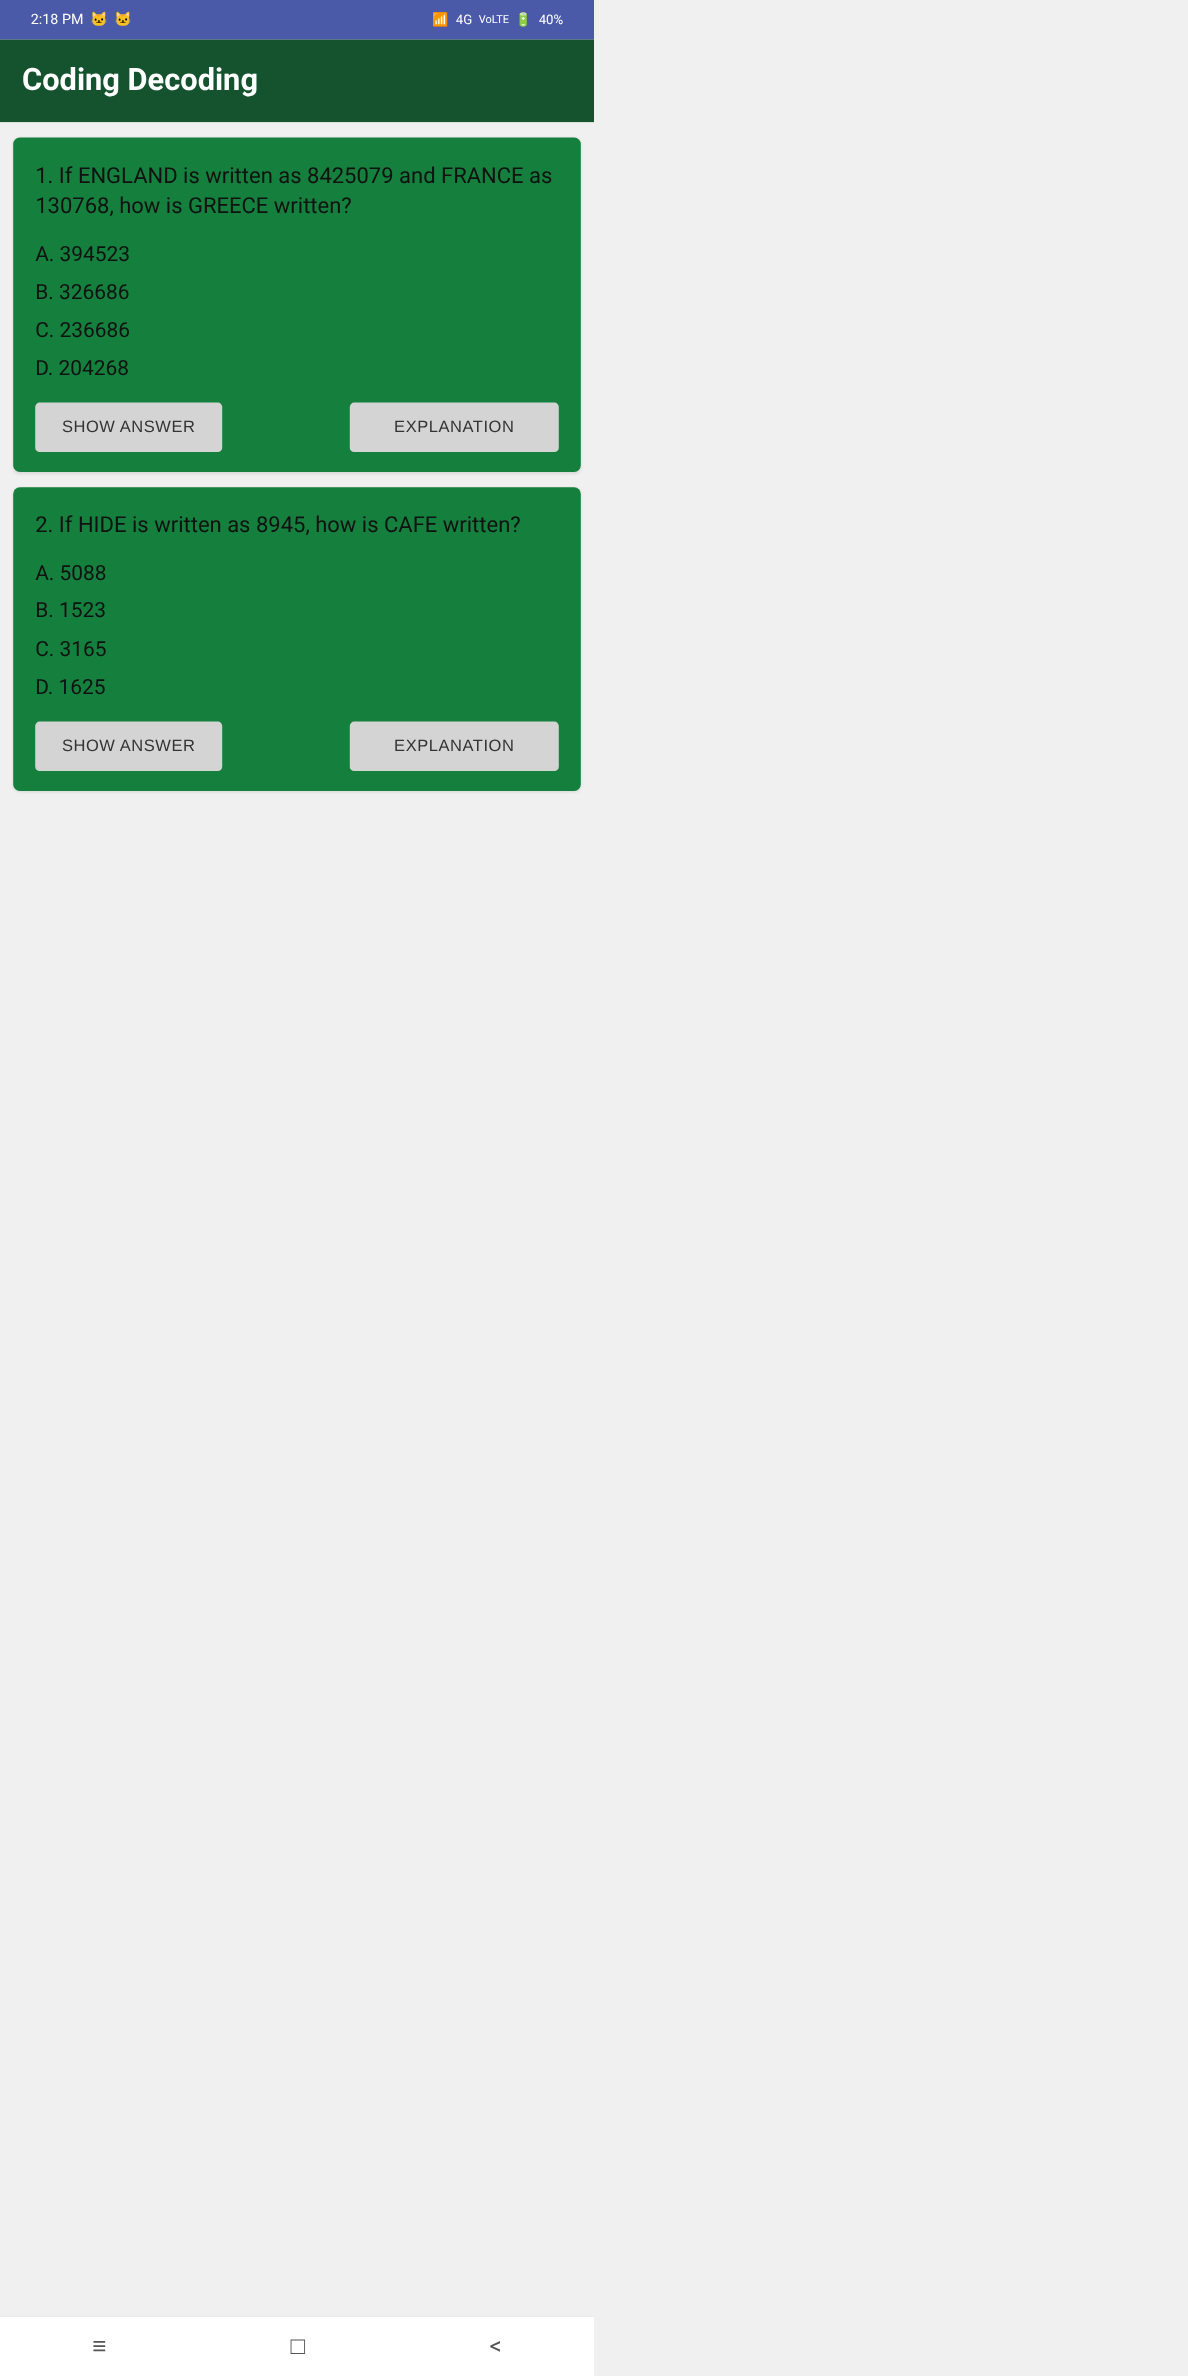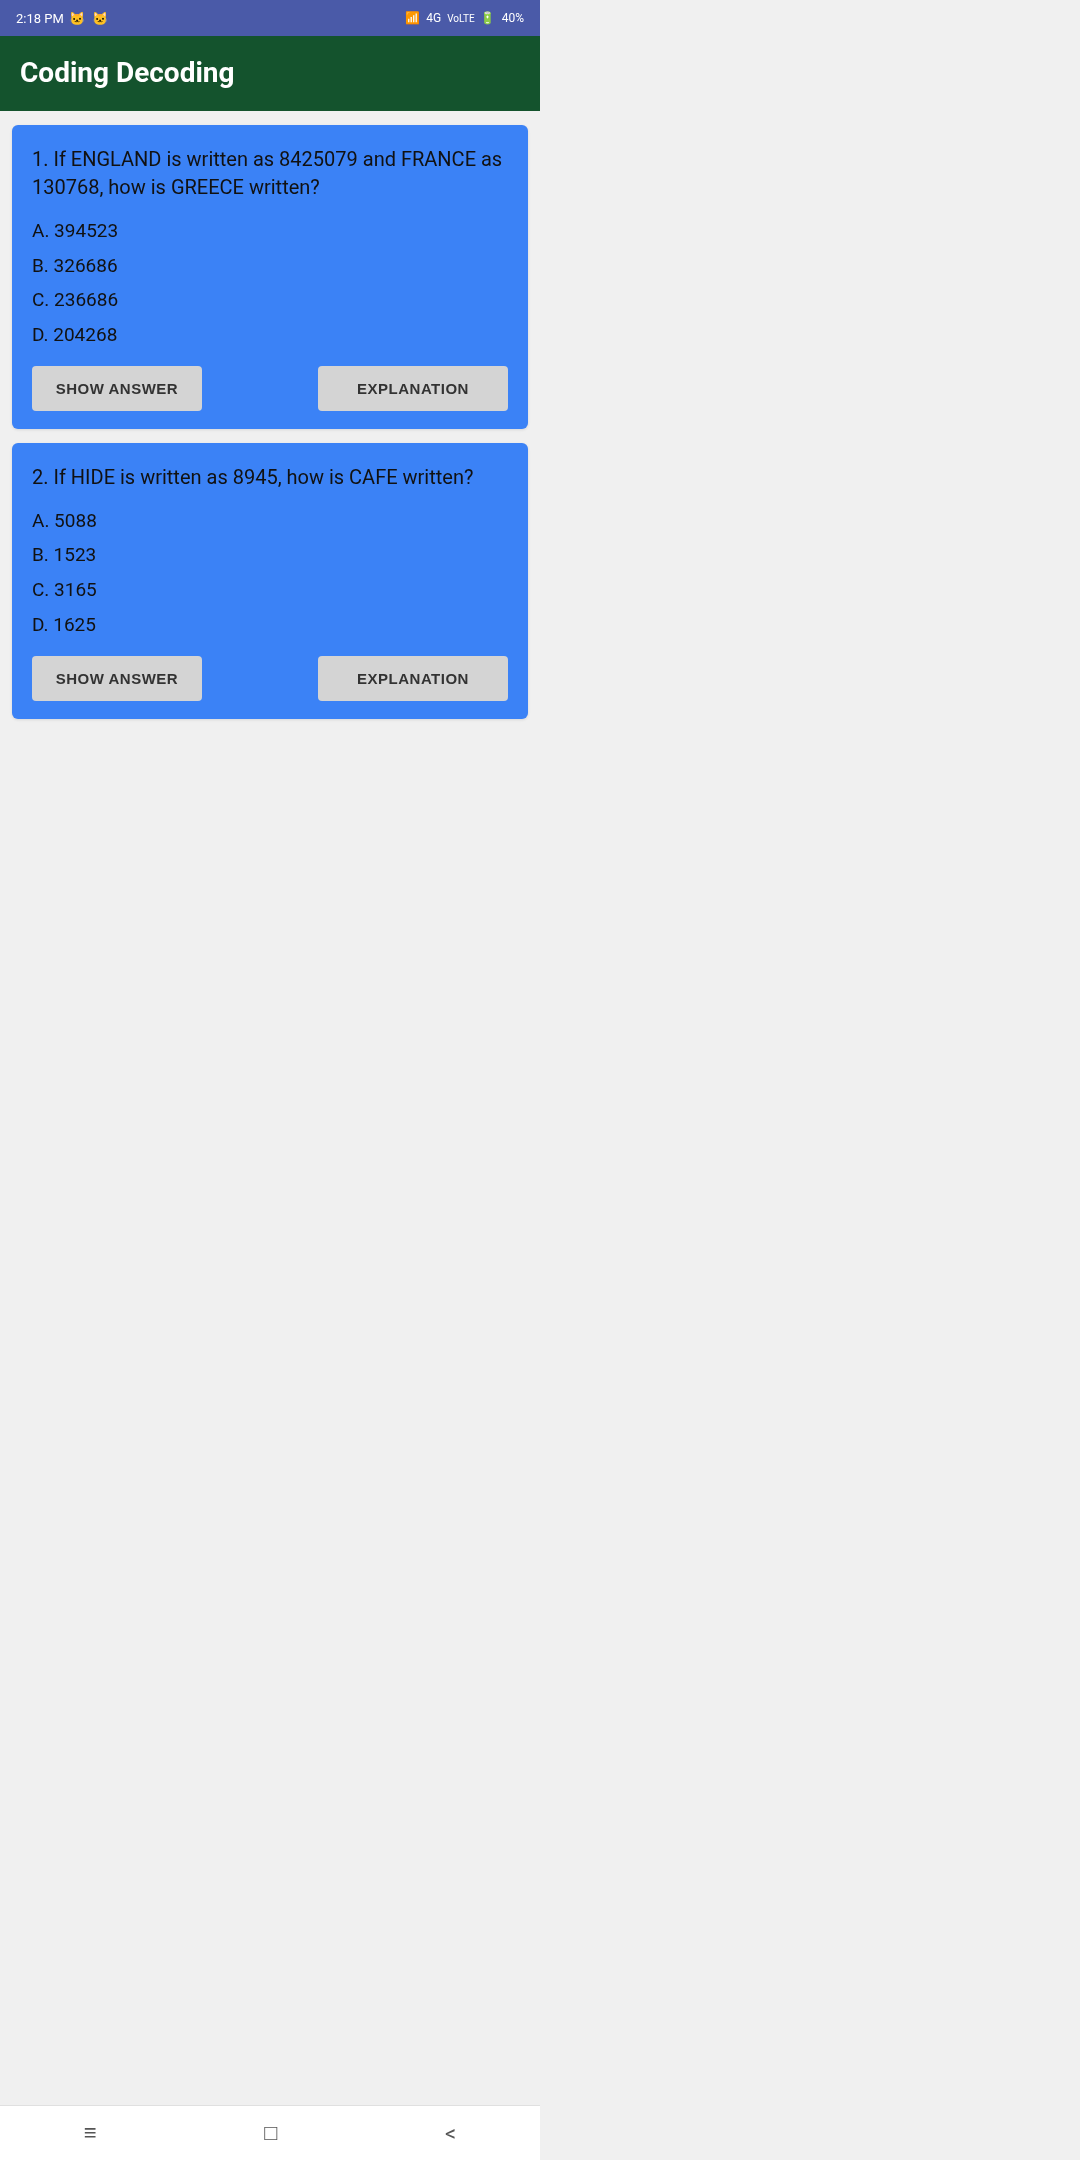--- a/index.html
+++ b/index.html
@@ -16,21 +16,21 @@
       font-family: 'Roboto', Arial, sans-serif;
       font-size: 16px;
     }
 
     .status-bar {
       background-color: #4a5aa8;
       color: white;
       display: flex;
       justify-content: space-between;
       align-items: center;
-      padding: 8px 16px;
+      padding: 8px 28px;
       height: 36px;
       font-size: 13px;
     }
 
     .status-bar-left {
       display: flex;
       align-items: center;
       gap: 6px;
     }
 
@@ -53,21 +53,21 @@
     }
 
     .content {
       padding: 14px 12px;
       display: flex;
       flex-direction: column;
       gap: 14px;
     }
 
     .question-card {
-      background-color: #3b82f6;
+      background-color: #15803d;
       border-radius: 6px;
       padding: 20px 20px 18px 20px;
       box-shadow: 0 1px 3px rgba(0,0,0,0.1);
     }
 
     .question-text {
       font-size: 20px;
       line-height: 1.4;
       color: #111;
       margin-bottom: 18px;
@@ -86,21 +86,21 @@
       justify-content: space-between;
       margin-top: 18px;
     }
 
     .btn {
       background-color: #d4d4d4;
       border: none;
       border-radius: 4px;
       padding: 14px 8px;
       font-size: 15px;
-      font-weight: bold;
+      font-weight: normal;
       letter-spacing: 0.5px;
       color: #333;
       cursor: pointer;
       text-transform: uppercase;
     }
 
     .btn-show-answer {
       min-width: 170px;
     }
 

